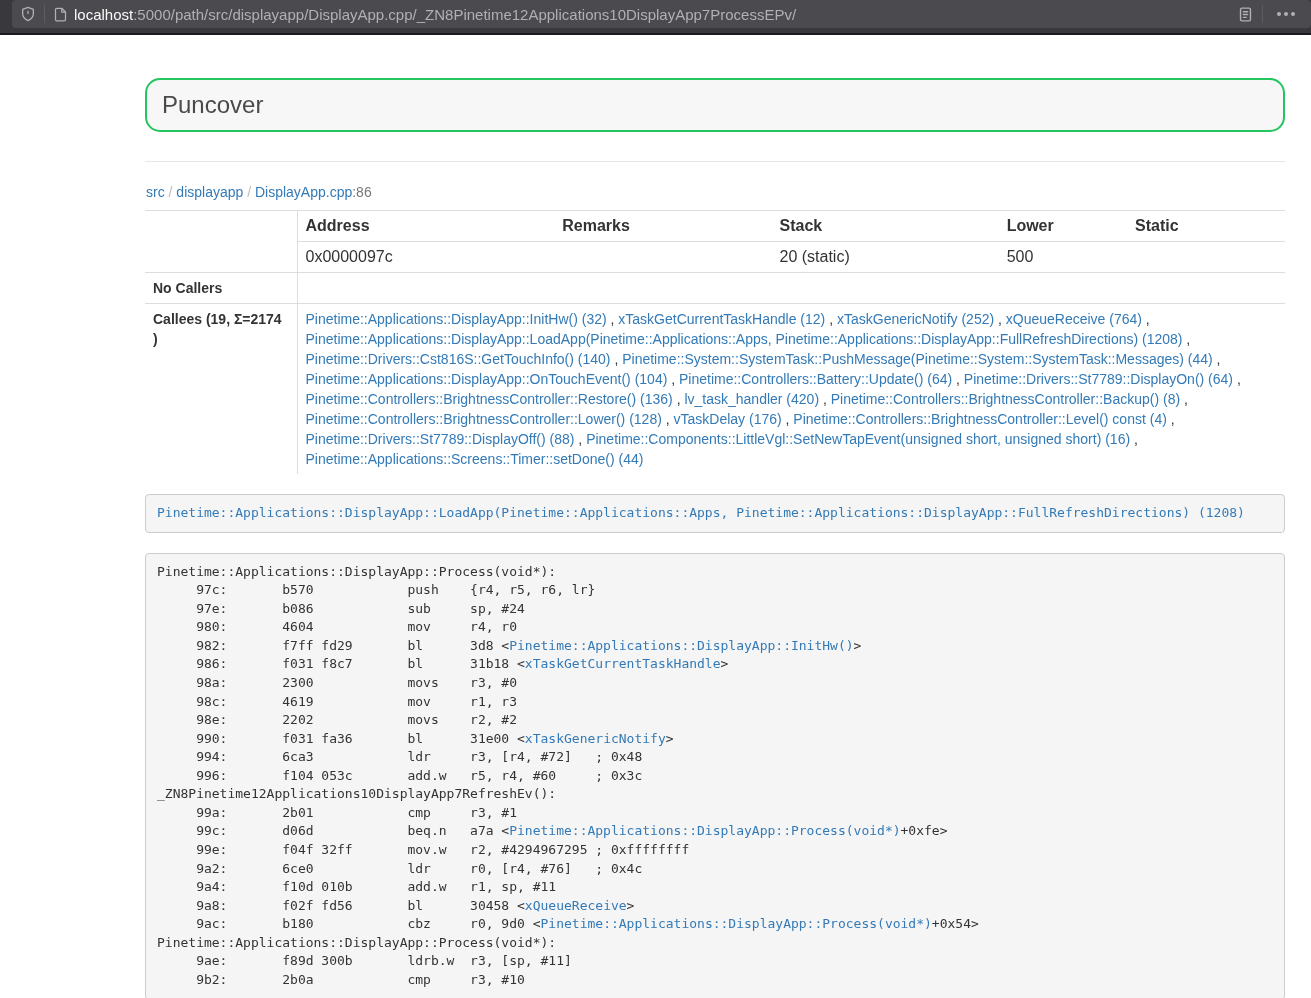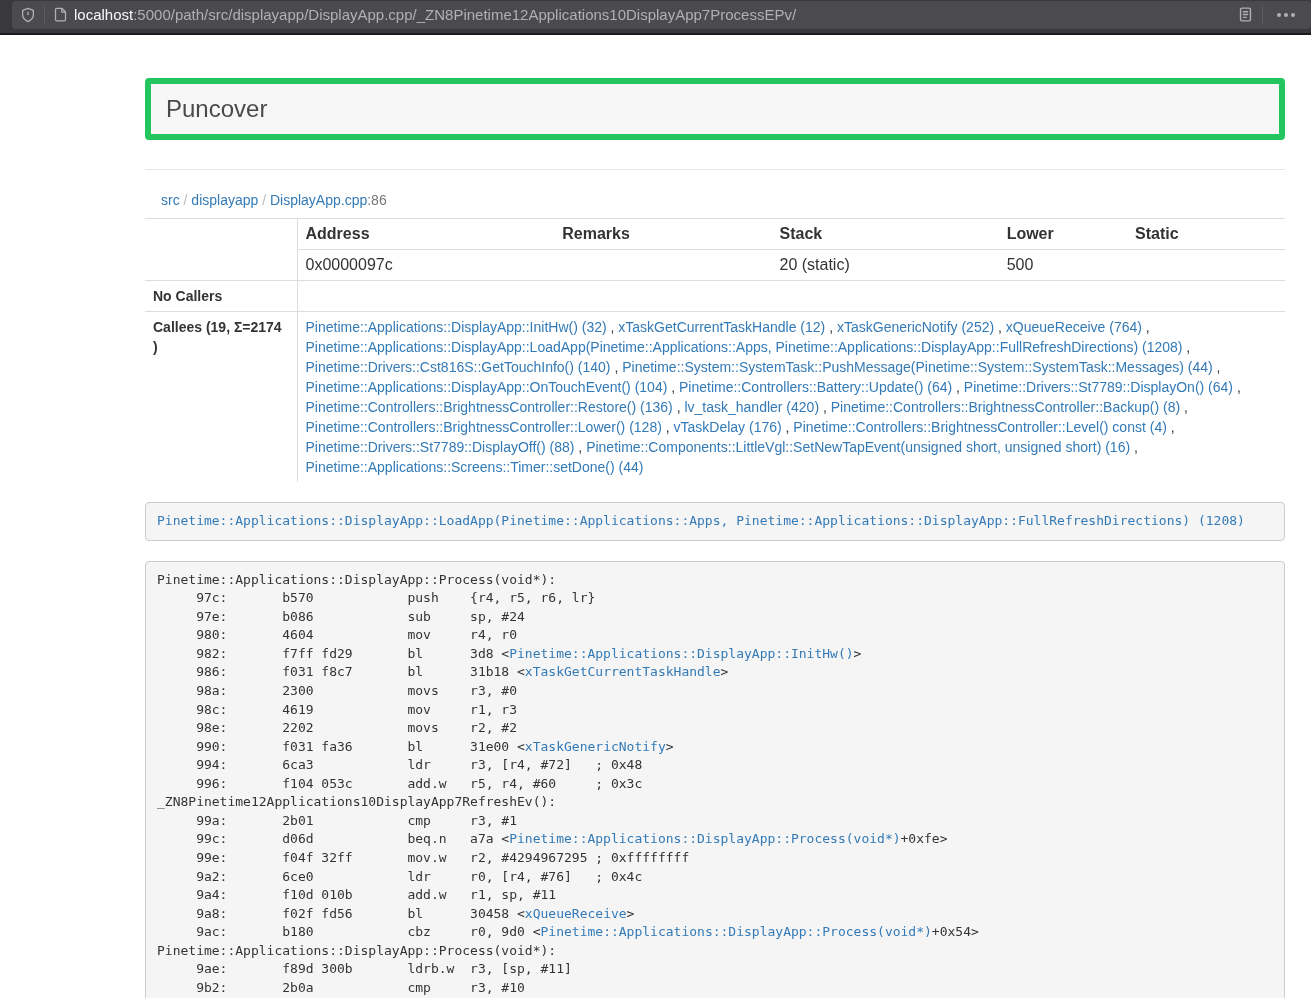--- a/index.html
+++ b/index.html
@@ -5,37 +5,37 @@
   :root{
     --link:#337ab7; --symbol:#8a5fa8; --topbar:#38383d; --urlbar:#4a4a4f;
     --urltext:#b1b1b3; --urlhost:#f9f9fa; --panelbg:#f7f7f7; --prebg:#f5f5f5; --tblborder:#dddddd;
   }
   *{box-sizing:border-box;margin:0;padding:0}
   html,body{width:1311px;height:998px;overflow:hidden;background:#fff;
     font-family:"Liberation Sans",sans-serif;font-size:14px;color:#333}
 
   
   .topbar{height:35px;background:var(--topbar);border-bottom:2px solid #1a1a1f;
-    display:flex;align-items:center;padding:0 0 4px 12px}
+    display:flex;padding:0 0 4px 12px}
   .urlbar{flex:1;height:28px;background:var(--urlbar);border-radius:4px;
     display:flex;align-items:center;padding:0 10px 0 8px;min-width:0}
   .vsep{width:1px;height:18px;background:#5c5c61;margin:0 8px;flex:0 0 auto}
   .icn{display:inline-flex;align-items:center;justify-content:center;flex:0 0 auto}
   .url{flex:1;min-width:0;font-size:15px;color:var(--urltext);white-space:nowrap;overflow:hidden;margin-left:6px}
   .url .host{color:var(--urlhost)}
   .kebab{display:inline-flex;gap:3px;align-items:center;padding:0 6px;flex:0 0 auto}
   .kebab i{width:4px;height:4px;border-radius:50%;background:var(--urltext);display:block}
 
   
   .container{margin-left:145px;width:1140px}
   a{color:var(--link);text-decoration:none;cursor:pointer}
-  .title-panel{margin-top:43px;background:var(--panelbg);border:6px solid #22c55e;border-radius:4px;padding:11px 15px}
+  .title-panel{margin-top:43px;background:var(--panelbg);border:2px solid #22c55e;border-radius:15px;padding:11px 15px}
   .title-panel h1{font-size:24px;font-weight:400;color:#4a4a4a;line-height:28px}
   hr{border:none;border-top:1px solid #e8e8e8;margin:29px 0 0}
-  .breadcrumb{margin:20px 16px 8px;line-height:20px}
+  .breadcrumb{margin:20px 1px 8px;line-height:20px}
   .bc-sep{color:#bdbdbd}
   .bc-suffix{color:#777}
 
   table.main{width:100%;border-collapse:collapse}
   table.main>tbody>tr>th,table.main>tbody>tr>td{
     padding:5px 8px;line-height:20px;vertical-align:top;text-align:left;
     border-top:1px solid var(--tblborder);font-size:14px}
   table.main>tbody>tr>th.rowhdr{width:152px;border-right:1px solid var(--tblborder);font-weight:bold;color:#333}
   table.main>tbody>tr>td.nopad{padding:0}
   table.sub{width:100%;border-collapse:collapse}

